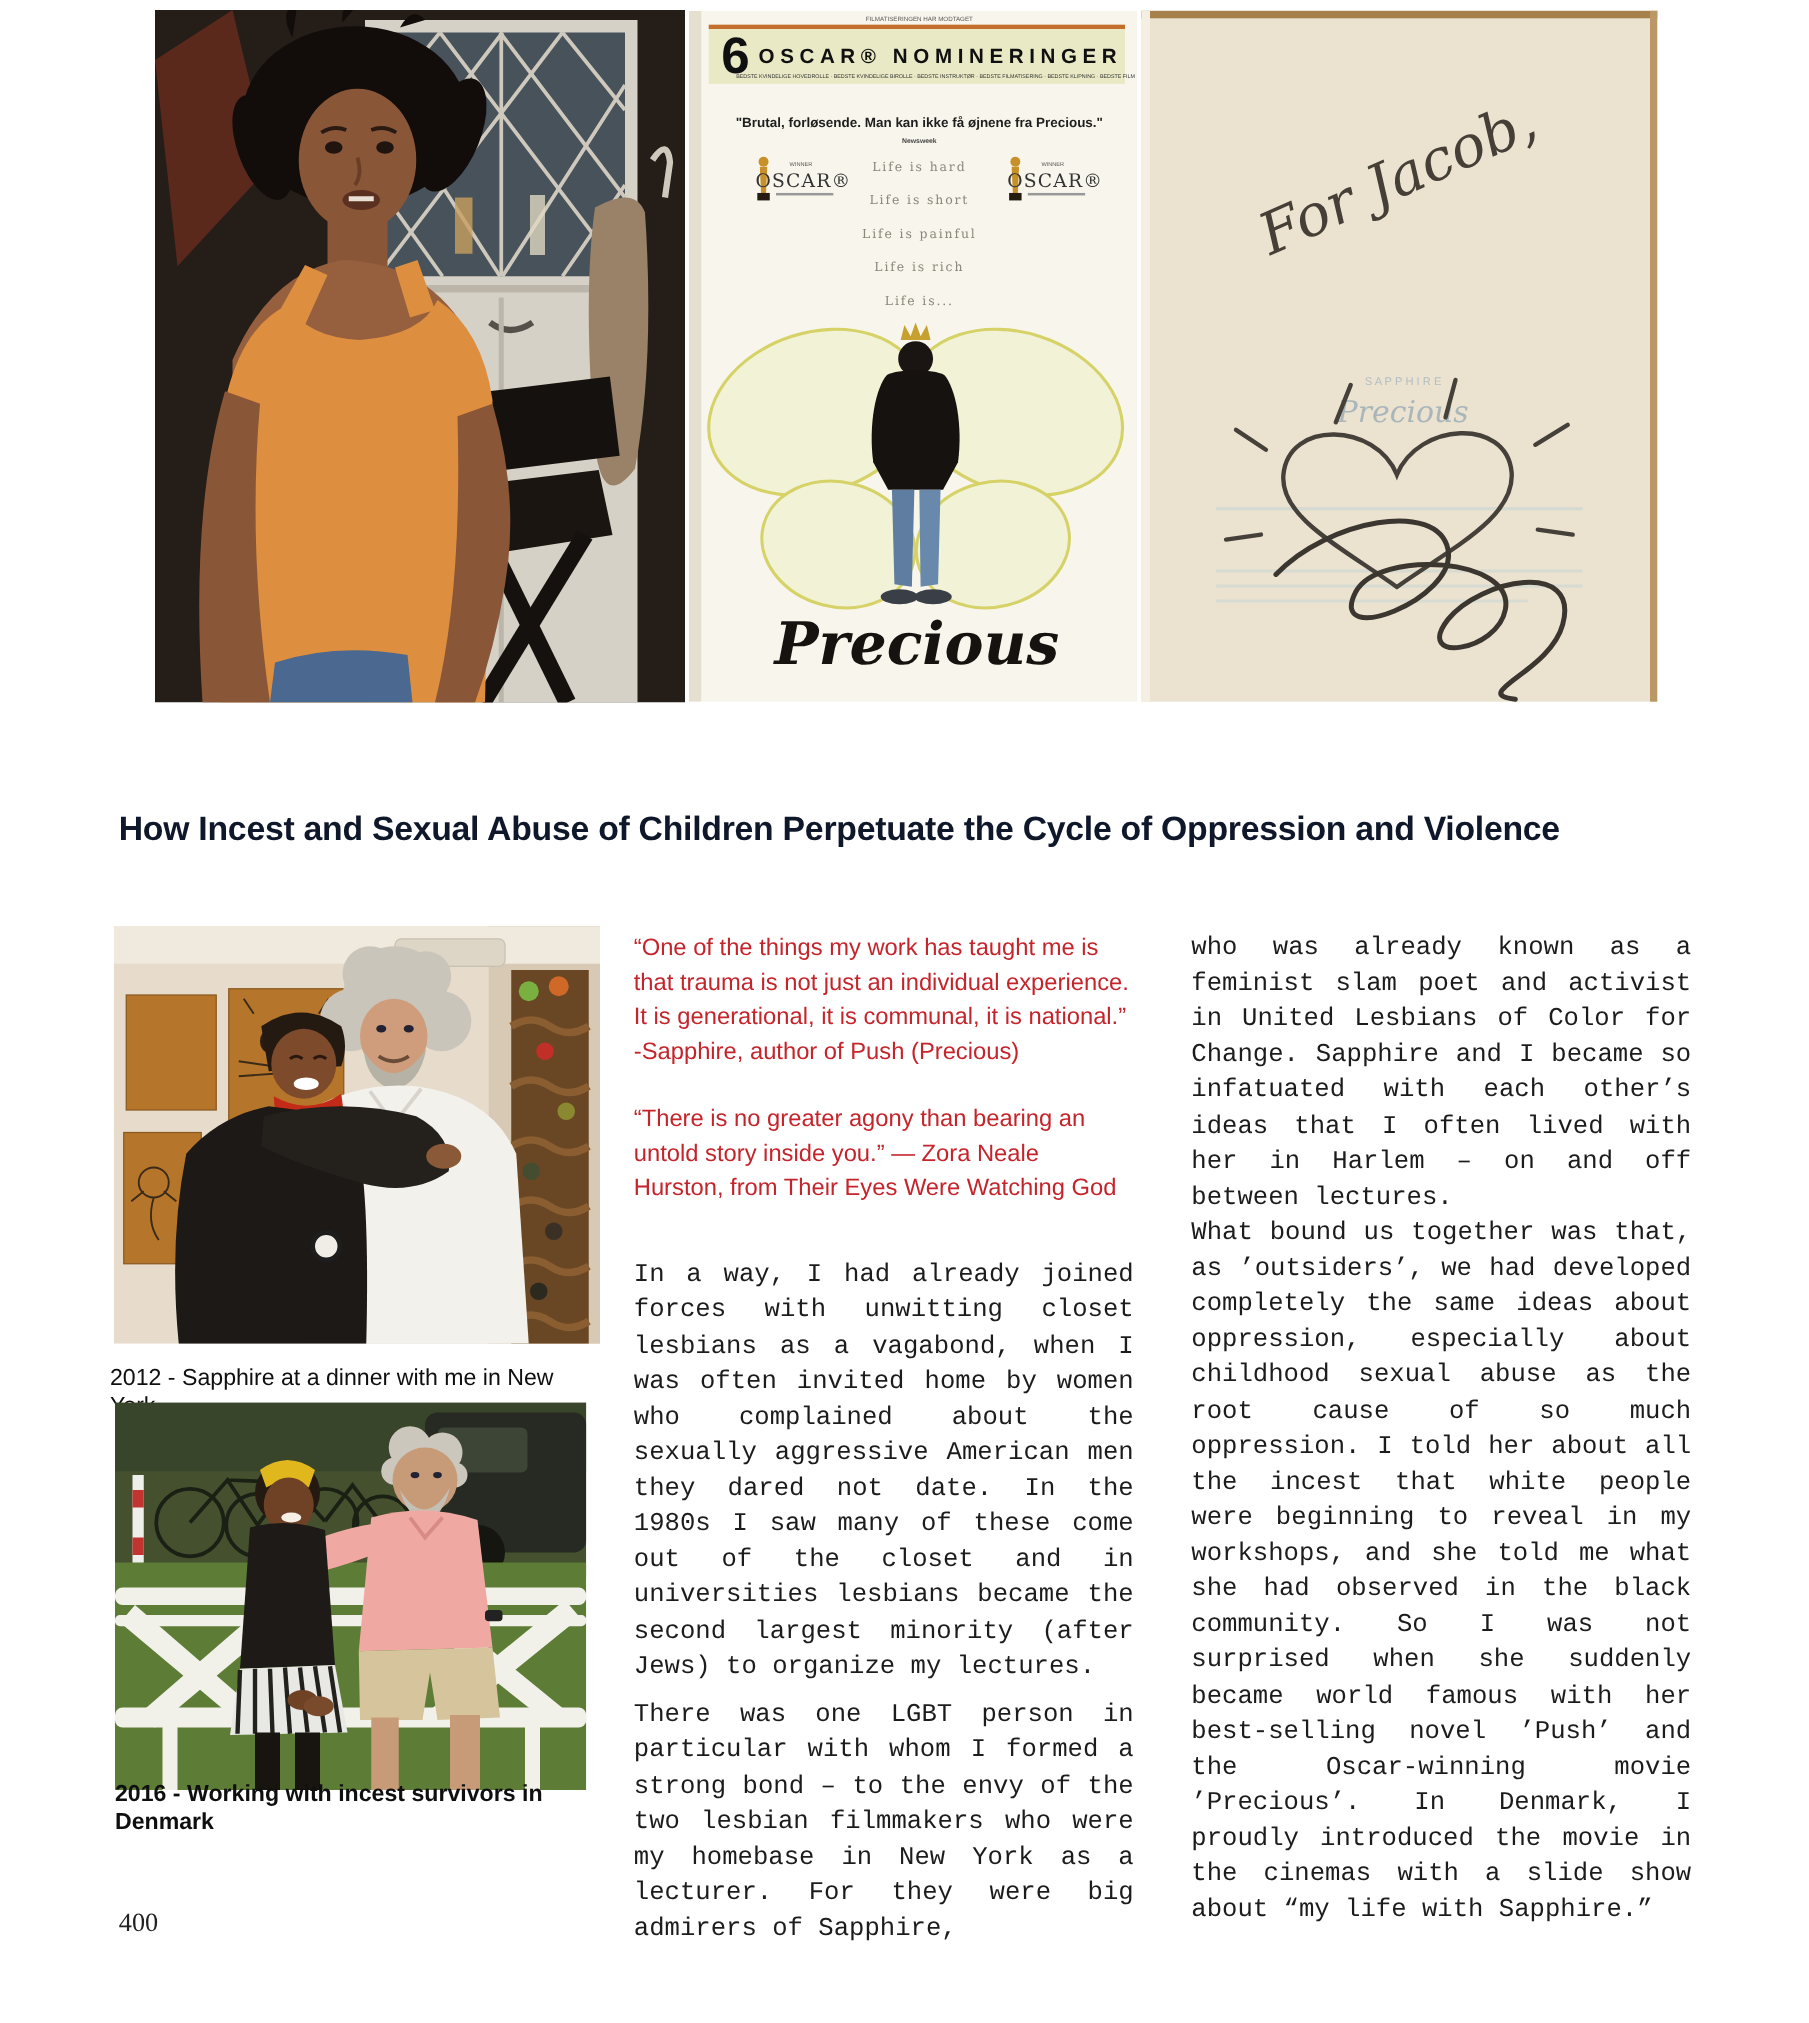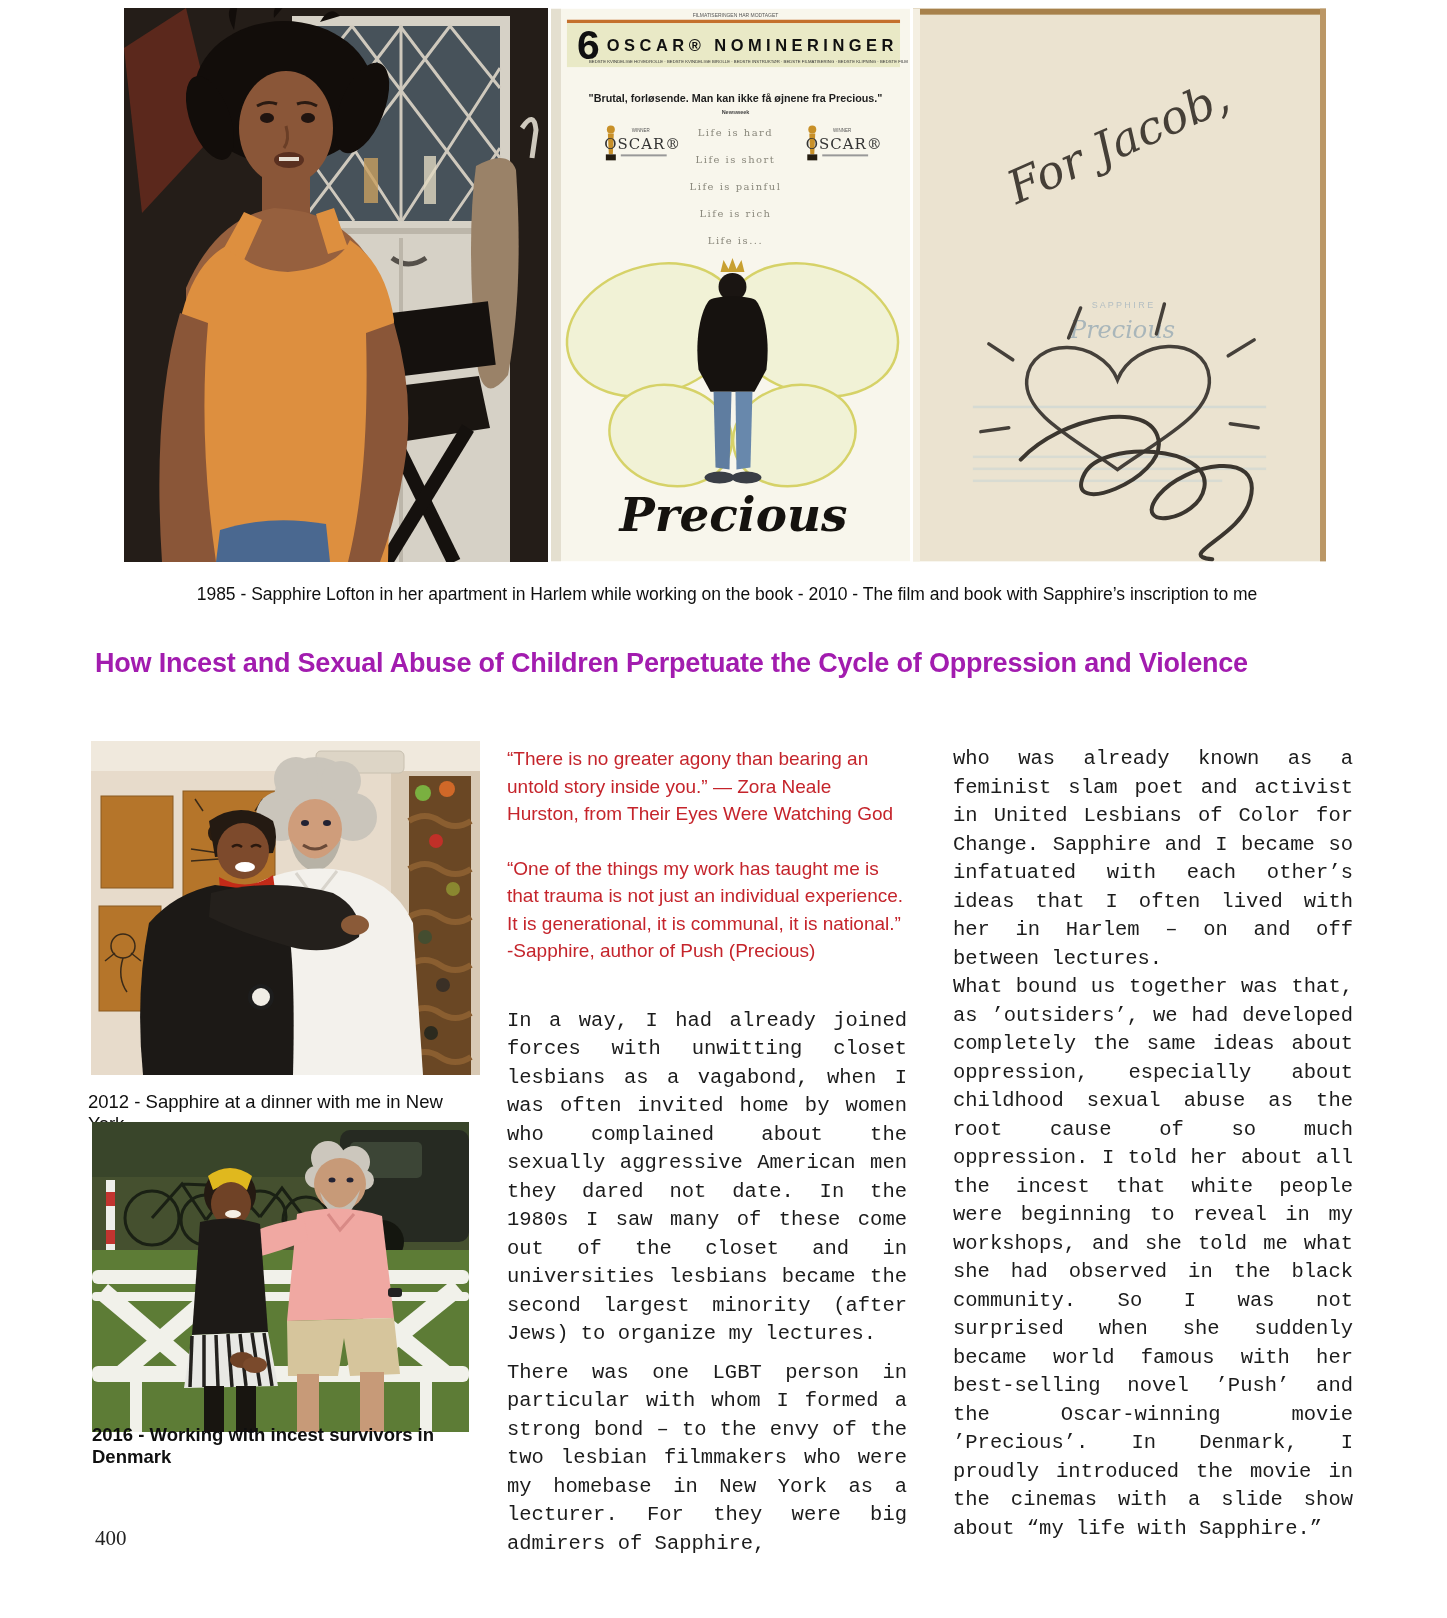--- a/index.html
+++ b/index.html
@@ -4,21 +4,21 @@
 <style>
   html,body{margin:0;padding:0;background:#fff;}
   .page{position:relative;width:1447px;height:1618px;background:#ffffff;overflow:hidden;
         font-family:"Liberation Sans",sans-serif;color:#1a1a1a;}
   .abs{position:absolute;}
   .imgstrip{left:124px;top:8px;width:1206px;height:554px;display:flex;gap:3px;}
   .imgstrip svg{display:block;height:554px;}
   .topcap{left:124px;top:584px;width:1206px;text-align:center;font-size:17.5px;
           color:#0f0f0f;letter-spacing:0;}
   .heading{left:95px;top:648px;width:1270px;font-size:27px;font-weight:bold;
-           letter-spacing:-0.2px;color:#a21caf;}
+           letter-spacing:-0.2px;color:#0f172a;}
   .photocol-img{display:block;}
   .smallcap{font-size:18.5px;color:#0f0f0f;}
   .colB{left:507px;top:745px;width:400px;}
   .colC{left:953px;top:745px;width:400px;}
   .quote{font-family:"Liberation Sans",sans-serif;font-size:19px;line-height:27.5px;
          color:#c5242b;margin:0 0 27px 0;text-align:left;}
   .quote:last-child{margin-bottom:0;}
   .quotes-block{margin-bottom:42px;}
   .bodytext p{font-family:Liberation Mono, monospace;font-size:20.5px;line-height:28.5px;
               margin:0;text-align:justify;hyphens:auto;-webkit-hyphens:auto;color:#1c1c1c;}
@@ -162,21 +162,20 @@
         <path d="M252,296 L244,326"></path>
         <path d="M100,352 L76,336"></path>
         <path d="M316,348 L342,332"></path>
         <path d="M96,420 L68,424"></path>
         <path d="M318,416 L346,420"></path>
       </g>
       <path d="M108,452 C150,408 238,392 246,432 C254,472 148,512 172,466 C190,432 300,438 292,480 C286,514 218,524 246,488 C272,456 352,440 338,492 C328,530 262,548 300,552" fill="none" stroke="#3b362f" stroke-width="4" stroke-linecap="round"></path>
     </svg>
   </div>
 
-  <div class="abs topcap">1985 - Sapphire Lofton in her apartment in Harlem while working on the book - 2010 - The film and book with Sapphire’s inscription to me</div>
 
   <h1 class="abs heading" style="margin:0;">How Incest and Sexual Abuse of Children Perpetuate the Cycle of Oppression and Violence</h1>
 
   <div class="abs" style="left:91px;top:741px;">
     <svg class="photocol-img" width="389" height="334" viewBox="0 0 389 334">
       <rect width="389" height="334" fill="#e7dbcb"></rect>
       <rect x="300" width="89" height="334" fill="#d8c9b4"></rect>
       <rect width="389" height="30" fill="#f0e9dd"></rect>
       <rect x="225" y="10" width="88" height="22" rx="5" fill="#ddd5c6" stroke="#c8c0b0"></rect>
       <g>
@@ -318,22 +317,22 @@
         <ellipse cx="163" cy="243" rx="12" ry="8" fill="#7a4a2c"></ellipse>
         <rect x="112" y="264" width="20" height="46" fill="#181510"></rect>
         <rect x="144" y="264" width="20" height="46" fill="#181510"></rect>
       </g>
     </svg>
   </div>
   <div class="abs smallcap" style="left:92px;top:1424px;width:380px;font-weight:bold;">2016 - Working with incest survivors in Denmark</div>
 
   <div class="abs colB">
     <div class="quotes-block">
+      <p class="quote">“One of the things my work has taught me is that trauma is not just an individual experience. It is generational, it is communal, it is national.”  -Sapphire, author of Push (Precious)</p>
       <p class="quote">“There is no greater agony than bearing an untold story inside you.” — Zora Neale Hurston, from Their Eyes Were Watching God</p>
-      <p class="quote">“One of the things my work has taught me is that trauma is not just an individual experience. It is generational, it is communal, it is national.”  -Sapphire, author of Push (Precious)</p>
     </div>
     <div class="bodytext">
       <p lang="en">In a way, I had already joined forces with unwitting closet lesbians as a vagabond, when I was often invited home by women who complained about the sexually aggressive American men they dared not date. In the 1980s I saw many of these come out of the closet and in universities lesbians became the second largest minority (after Jews) to organize my lectures.</p>
       <p lang="en" class="gap">There was one LGBT person in particular with whom I formed a strong bond – to the envy of the two lesbian filmmakers who were my homebase in New York as a lecturer. For they were big admirers of Sapphire,</p>
     </div>
   </div>
 
   <div class="abs colC bodytext">
     <p lang="en">who was already known as a feminist slam poet and activist in United Lesbians of Color for Change. Sapphire and I became so infatuated with each other’s ideas that I often lived with her in Harlem – on and off between lectures.</p>
     <p lang="en">What bound us together was that, as ’outsiders’, we had developed completely the same ideas about oppression, especially about childhood sexual abuse as the root cause of so much oppression. I told her about all the incest that white people were beginning to reveal in my workshops, and she told me what she had observed in the black community. So I was not surprised when she suddenly became world famous with her best-selling novel ’Push’ and the Oscar-winning movie ’Precious’. In Denmark, I proudly introduced the movie in the cinemas with a slide show about “my life with Sapphire.”</p>

